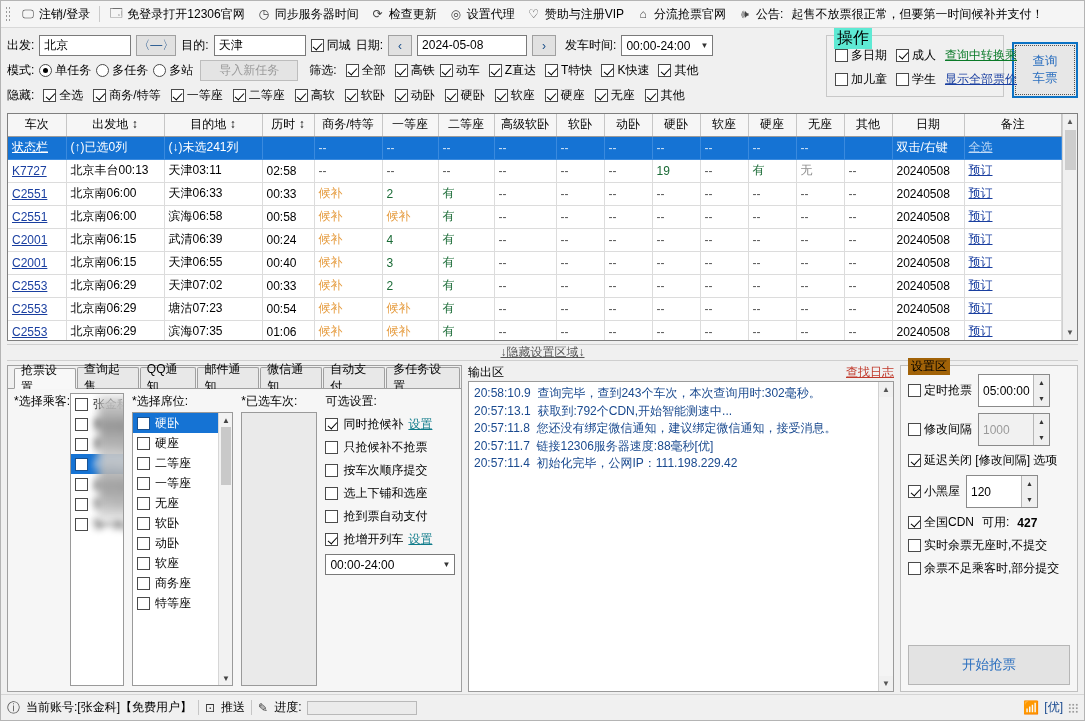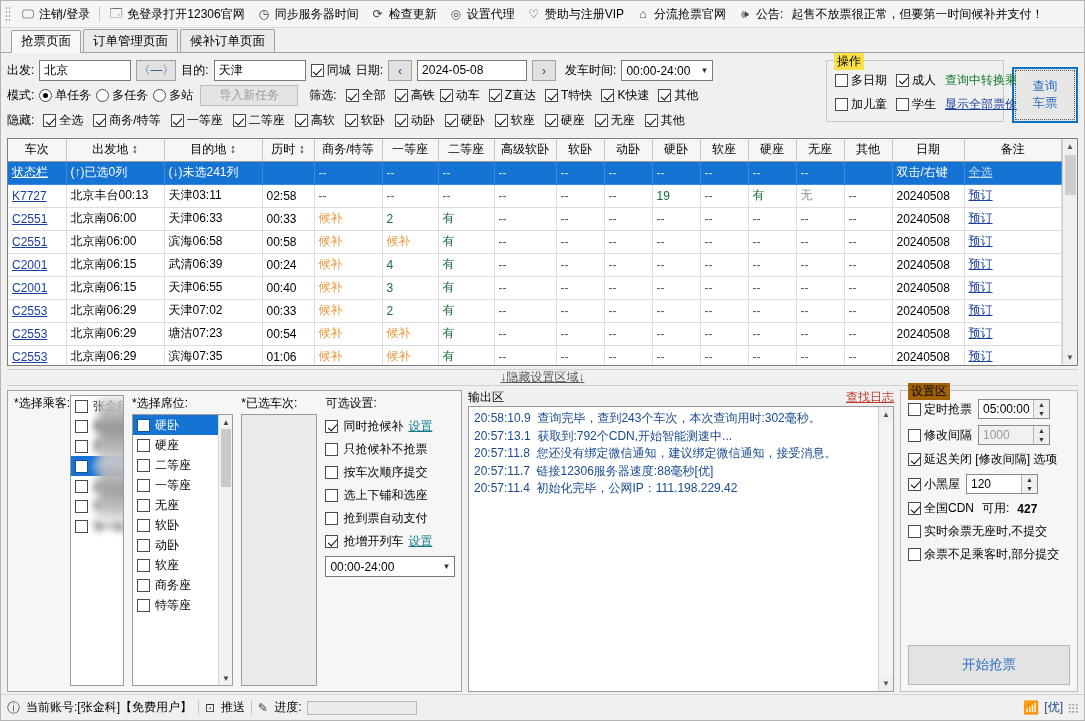--- a/index.html
+++ b/index.html
@@ -134,23 +134,23 @@
   }
 
   
   .groupbox {
     position: relative;
     border: 1px solid #c8c8c8;
     padding: 7px 8px 5px 8px;
   }
   .groupbox > .gb-title {
     position: absolute; top: -8px; left: 7px;
-    background: #fde047; padding: 0 3px; font-size: 12px;
-  }
-  .link-green { color: #0a7a28; font-size: 12px; white-space: nowrap; text-align: right; }
+    background: #5eead4; padding: 0 3px; font-size: 16px;
+  }
+  .link-green { color: #0a7a28; text-decoration: underline; font-size: 12px; white-space: nowrap; text-align: right; }
   .link-blue  { color: #1a3fa0; text-decoration: underline; font-size: 12px; white-space: nowrap; }
   .link-red   { color: #c0392b; text-decoration: underline; font-size: 12px; white-space: nowrap; }
   .link-teal  { color: #0f7b8a; text-decoration: underline; font-size: 12px; white-space: nowrap; }
 
   .bigbtn {
     width: 66px; height: 56px;
     border: 2px solid #0b72c4; background: #e7e7e7;
     display: flex; flex-direction: column; align-items: center; justify-content: center;
     color: #2b6fbf; font-size: 12.5px; line-height: 17px;
     outline: 1px dotted #555; outline-offset: -4px;
@@ -259,21 +259,21 @@
   .panel-right {
     width: 178px;
     border: 1px solid #c0c0c0; background: #f6f6f6;
     padding: 8px 7px 6px 7px; position: relative;
     display: flex; flex-direction: column; gap: 6px;
   }
   .panel-right > .gb-title {
     position: absolute; top: -8px; left: 7px; background: #a16207; padding: 0 3px; font-size: 12px;
   }
   .spin {
-    height: 20px; border: 1px solid #8a8a8a; background: #fff;
+    height: 33px; border: 1px solid #8a8a8a; background: #fff;
     display: flex; align-items: center; font-size: 12px; padding-left: 4px; position: relative;
   }
   .spin.dim { color: #9a9a9a; background: #f1f1f1; }
   .spin .arrows {
     position: absolute; right: 0; top: 0; bottom: 0; width: 16px;
     border-left: 1px solid #b5b5b5; background: #efefef;
     display: flex; flex-direction: column;
   }
   .spin .arrows div { flex: 1; display: flex; align-items: center; justify-content: center; font-size: 7px; color: #333; }
   .startbtn {
@@ -335,31 +335,20 @@
       <span class="tb-ico">⌂</span>
       <span>分流抢票官网</span>
     </div>
     <div class="tb-item">
       <span class="tb-ico">🕪</span>
       <span>公告:</span>
     </div>
     <div class="tb-notice">起售不放票很正常，但要第一时间候补并支付！</div>
   </div>
 
-  <div class="tabstrip">
-    <div class="tab active">
-        <span>抢票页面</span>
-      </div>
-    <div class="tab">
-        <span>订单管理页面</span>
-      </div>
-    <div class="tab">
-        <span>候补订单页面</span>
-      </div>
-  </div>
 
   <div class="queryarea">
     <div style="display:flex; gap:8px; align-items:flex-start;">
       <div style="flex:1;">
 
         <div class="qrow">
           <span class="lbl">出发:</span>
           <div class="tinput" style="width:92px;">北京</div>
           <div class="btn-sq" style="width:40px;">〈—〉</div>
           <span class="lbl">目的:</span>
@@ -739,20 +728,43 @@
     </div>
   </div>
 
   <div class="hidebar">
     <span>↓隐藏设置区域↓</span>
   </div>
 
   <div class="bottom">
 
     <div class="panel-left">
+      <div class="subtabs">
+        <div class="subtab active">
+            <span>抢票设置</span>
+          </div>
+        <div class="subtab">
+            <span>查询起售</span>
+          </div>
+        <div class="subtab">
+            <span>QQ通知</span>
+          </div>
+        <div class="subtab">
+            <span>邮件通知</span>
+          </div>
+        <div class="subtab">
+            <span>微信通知</span>
+          </div>
+        <div class="subtab">
+            <span>自动支付</span>
+          </div>
+        <div class="subtab">
+            <span>多任务设置</span>
+          </div>
+      </div>
       <div class="subbody">
 
         <div style="width:110px; display:flex; flex-direction:row; min-height:0;">
           <div class="col-head">*选择乘客:</div>
           <div class="listbox" id="passenger-list">
               <div class="li">
                 <span class="box"></span>
                 <span class="">张金科[成人]</span>
               </div>
               <div class="li">

